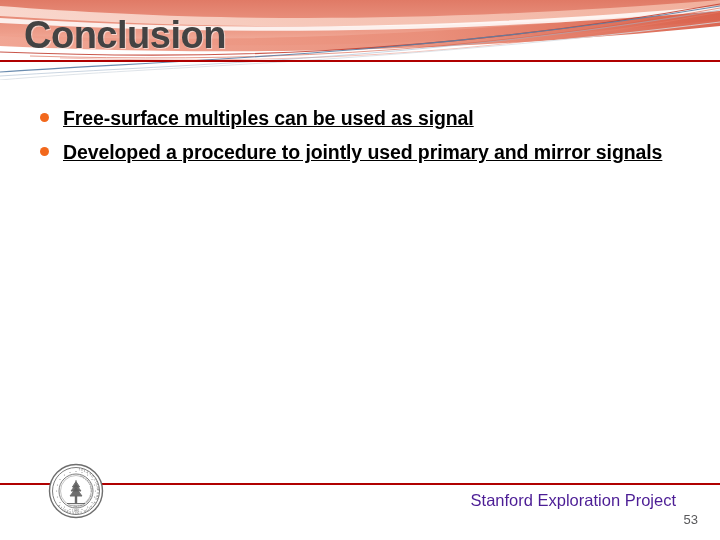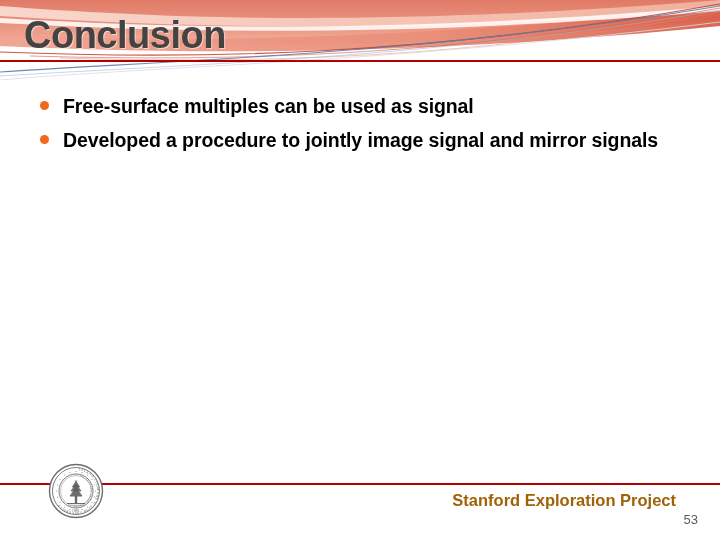--- a/index.html
+++ b/index.html
@@ -49,22 +49,23 @@
     height: 2px;
     background: #B00000;
   }
   #rule-top    { top: 60px; }
   #rule-bottom { top: 483px; }
 
   
   #body {
     position: absolute;
     left: 40px;
-    top: 92px;
+    top: 104px;
     width: 648px;
+    text-decoration: underline;
   }
   .bullet-row {
     display: flex;
     align-items: flex-start;
     margin-bottom: 6px;
   }
   .bullet-dot {
     flex: 0 0 auto;
     width: 9px;
     height: 9px;
@@ -88,22 +89,22 @@
     left: 48px;
     top: 463px;
     width: 56px;
     height: 56px;
   }
   #footer-brand {
     position: absolute;
     right: 44px;
     top: 491px;
     font-size: 16.5px;
-    font-weight: bold;
-    color: #a16207;
+    font-weight: normal;
+    color: #4c1d95;
     white-space: nowrap;
   }
   #page-number {
     position: absolute;
     right: 22px;
     top: 512px;
     font-size: 13px;
     color: #59595B;
     text-align: right;
   }
@@ -159,21 +160,21 @@
 
   <div id="body">
 
     <div class="bullet-row">
       <span class="bullet-dot"></span>
       <span class="bullet-text">Free-surface multiples can be used as signal</span>
     </div>
 
     <div class="bullet-row">
       <span class="bullet-dot"></span>
-      <span class="bullet-text">Developed a procedure to jointly image signal and mirror signals</span>
+      <span class="bullet-text">Developed a procedure to jointly used primary and mirror signals</span>
     </div>
 
   </div>
 
   <div class="rule" id="rule-bottom"></div>
 
   <div id="seal">
     <svg width="56" height="56" viewBox="0 0 56 56" xmlns="http://www.w3.org/2000/svg">
       <circle cx="28" cy="28" r="26.5" fill="#FFFFFF" stroke="#6E6E6E" stroke-width="1.4"></circle>
       <circle cx="28" cy="28" r="23.5" fill="none" stroke="#6E6E6E" stroke-width="0.9"></circle>

